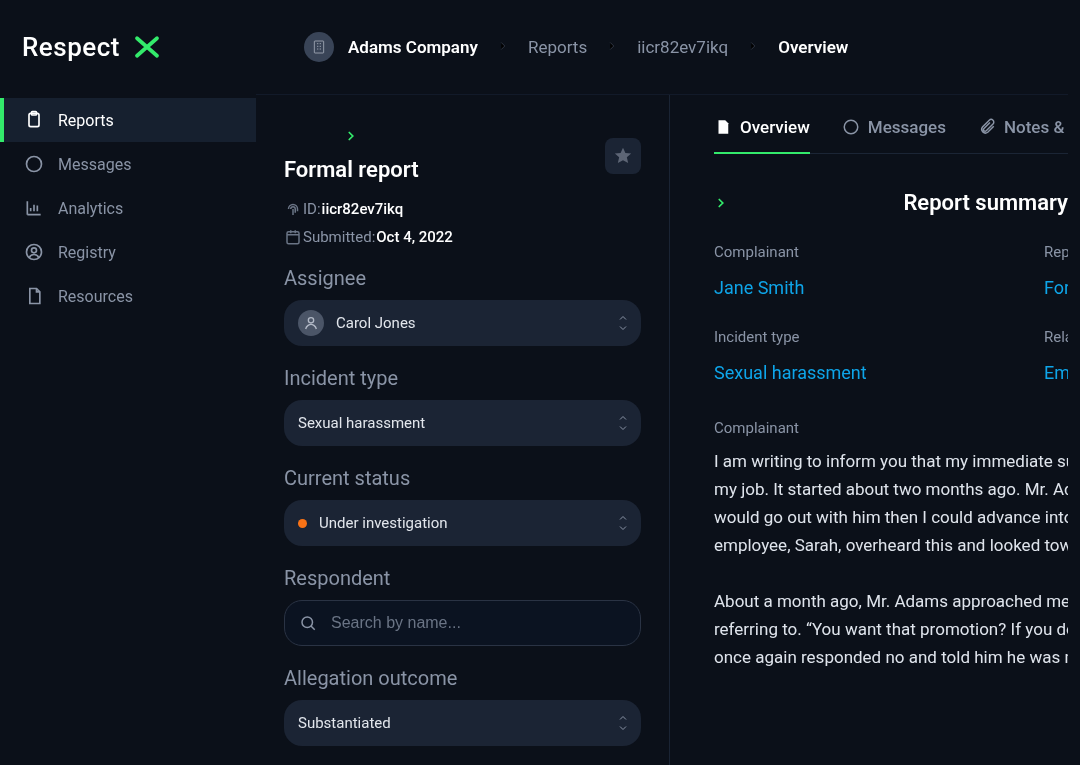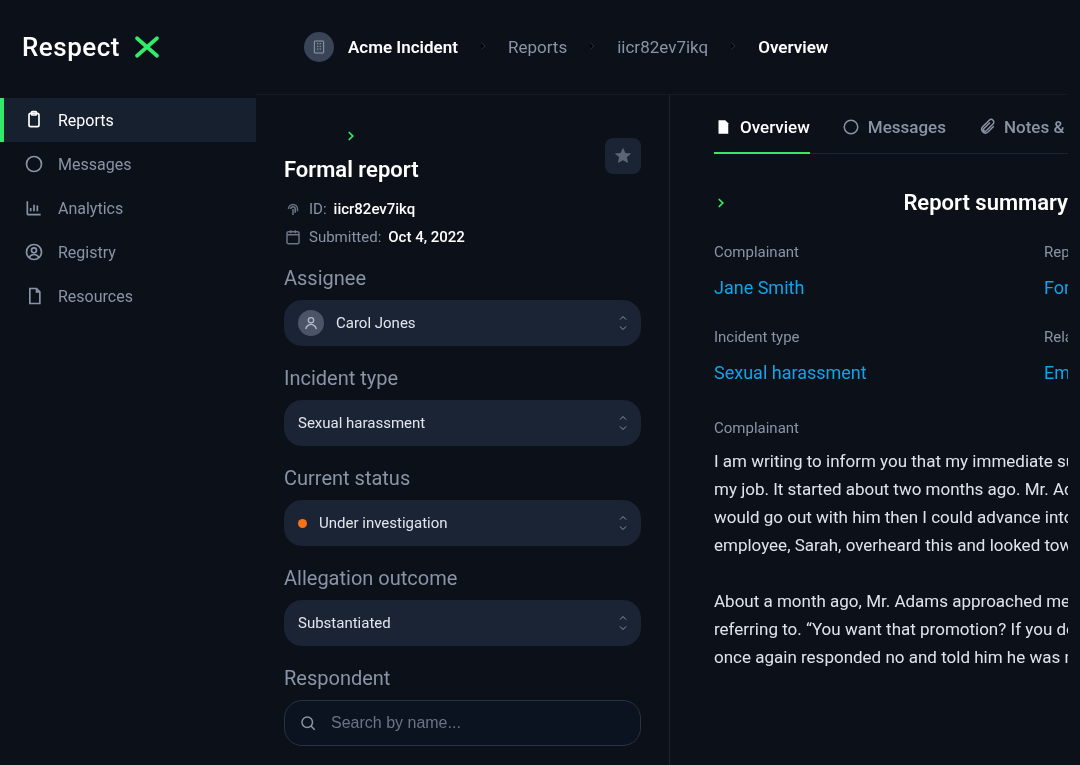--- a/index.html
+++ b/index.html
@@ -122,21 +122,21 @@
   .star-btn {
     width: 36px; height: 36px;
     border-radius: 8px;
     background: var(--bg-field);
     display: flex; align-items: center; justify-content: center;
     cursor: pointer;
   }
   .star-btn svg { width: 20px; height: 20px; fill: var(--star); }
 
   .meta-row {
-    display: flex; align-items: flex-end; gap: 7px;
+    display: flex; align-items: flex-end; gap: 1px;
     color: var(--text-muted);
     font-size: 15px;
     margin-bottom: 10px;
   }
   .meta-row .val { color: #fff; font-weight: 500; }
   .meta-row svg { width: 18px; height: 18px; stroke: var(--text-dim); fill: none; stroke-width: 2; }
 
   .field-group { margin-top: 20px; }
   .field-label {
     color: var(--text-muted);
@@ -265,21 +265,21 @@
     </div>
   </div>
 
   <div class="topbar">
     <div class="org-icon">
       <svg viewBox="0 0 24 24">
           <rect x="5" y="3" width="14" height="18" rx="1"></rect>
           <path d="M9 7h2M13 7h2M9 11h2M13 11h2M9 15h2M13 15h2"></path>
         </svg>
     </div>
-    <span class="crumb strong">Acme Incident</span>
+    <span class="crumb strong">Adams Company</span>
     <span class="crumb-sep"><svg viewBox="0 0 24 24">
           <path d="M9 6l6 6-6 6"></path>
         </svg></span>
     <span class="crumb">Reports</span>
     <span class="crumb-sep"><svg viewBox="0 0 24 24">
           <path d="M9 6l6 6-6 6"></path>
         </svg></span>
     <span class="crumb">iicr82ev7ikq</span>
     <span class="crumb-sep"><svg viewBox="0 0 24 24">
           <path d="M9 6l6 6-6 6"></path>
@@ -407,46 +407,46 @@
                 <path d="M6 9l6-6 6 6"></path>
               </svg>
             <svg viewBox="0 0 24 12">
                 <path d="M6 3l6 6 6-6"></path>
               </svg>
           </div>
         </div>
       </div>
 
       <div class="field-group">
-        <div class="field-label">Allegation outcome</div>
-        <div class="field">
-          <span>Substantiated</span>
-          <div class="caret">
-            <svg viewBox="0 0 24 12">
-                <path d="M6 9l6-6 6 6"></path>
-              </svg>
-            <svg viewBox="0 0 24 12">
-                <path d="M6 3l6 6 6-6"></path>
-              </svg>
-          </div>
-        </div>
-      </div>
-
-      <div class="field-group">
         <div class="field-label">Respondent</div>
         <div class="field search-field">
           <svg viewBox="0 0 24 24">
               <circle cx="11" cy="11" r="7"></circle>
               <path d="M21 21l-5-5"></path>
             </svg>
           <input type="text" placeholder="Search by name..." style="">
         </div>
       </div>
 
       <div class="field-group">
+        <div class="field-label">Allegation outcome</div>
+        <div class="field">
+          <span>Substantiated</span>
+          <div class="caret">
+            <svg viewBox="0 0 24 12">
+                <path d="M6 9l6-6 6 6"></path>
+              </svg>
+            <svg viewBox="0 0 24 12">
+                <path d="M6 3l6 6 6-6"></path>
+              </svg>
+          </div>
+        </div>
+      </div>
+
+      <div class="field-group">
         <div class="field-label">Action assigned</div>
         <div class="field chip-field">
           <span class="chip">Changes to the work environment</span>
 
         </div>
       </div>
     </div>
 
     <div class="summary">
       <div class="tabs">

